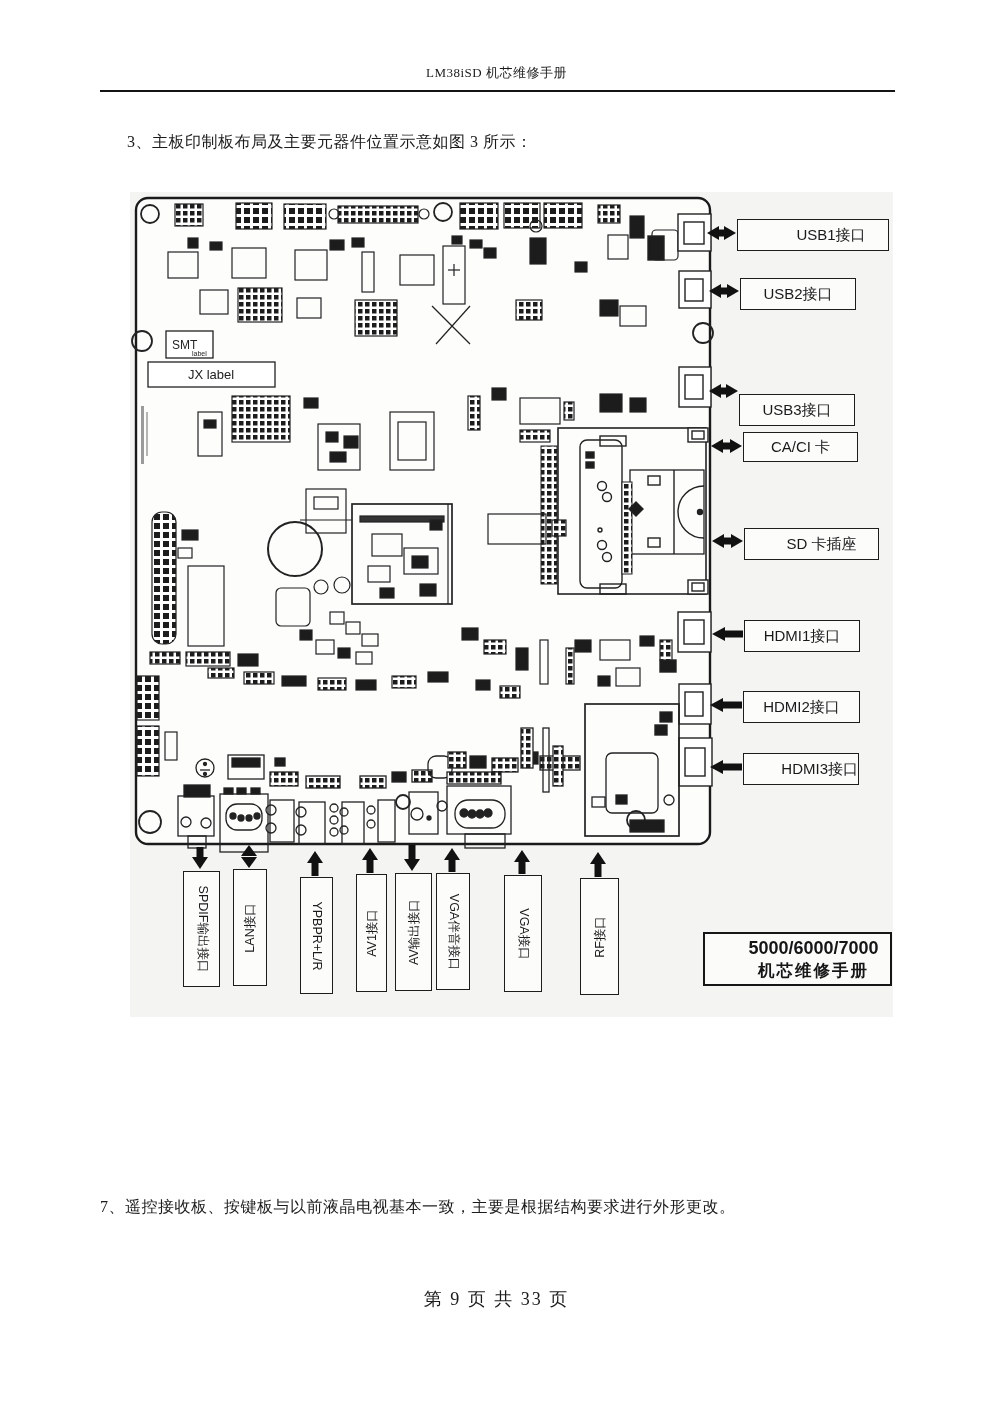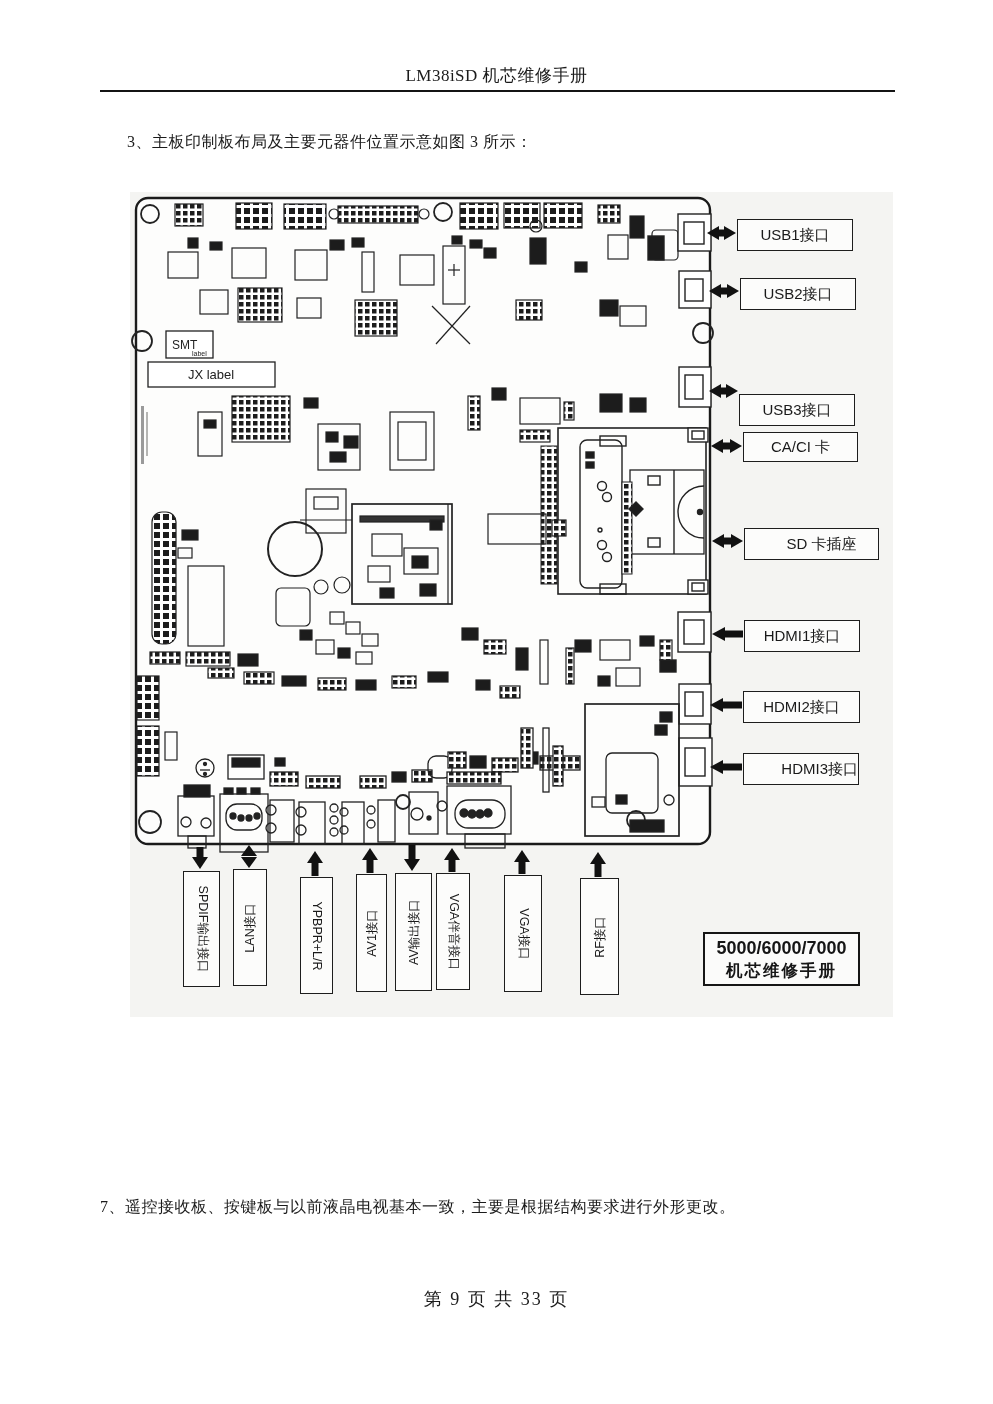--- a/index.html
+++ b/index.html
@@ -1,34 +1,34 @@
 <!DOCTYPE html>
 <html><head>
 <meta charset="utf-8">
 <style>
   html,body{margin:0;padding:0;background:#ffffff;}
   body{width:993px;height:1404px;position:relative;font-family:"Liberation Serif",serif;color:#1b1b1b;}
-  .hdr-title{position:absolute;top:64px;left:0;width:993px;text-align:center;font-size:17px;letter-spacing:.5px;}
+  .hdr-title{position:absolute;top:64px;left:0;width:993px;text-align:center;font-size:13px;letter-spacing:.5px;}
   .hdr-rule{position:absolute;top:90px;left:100px;width:795px;height:0;border-top:2.5px solid #141414;}
   .para{position:absolute;font-size:16px;letter-spacing:.5px;}
   .para3{top:132px;left:127px;width:700px;}
   .para4{top:1197px;left:100px;width:820px;}
   .footer{position:absolute;top:1287px;left:0;width:993px;text-align:center;font-size:18px;letter-spacing:2px;}
   .figure{position:absolute;top:192px;left:130px;width:763px;height:825px;background:#f4f4f2;}
   .figure svg{position:absolute;inset:0;}
   .callout{position:absolute;border:1.6px solid #1d1d1d;background:#fcfcfb;display:flex;align-items:center;justify-content:center;
            font-family:"Liberation Sans",sans-serif;font-size:15px;color:#1a1a1a;white-space:nowrap;}
   .vcallout{position:absolute;border:1.6px solid #1d1d1d;background:#fcfcfb;font-family:"Liberation Sans",sans-serif;
             font-size:12.5px;color:#1a1a1a;}
   .vcallout span{position:absolute;top:50%;left:50%;white-space:nowrap;}
   .rot-cw span{transform:translate(-50%,-50%) rotate(90deg);}
   .rot-ccw span{transform:translate(-50%,-50%) rotate(-90deg);}
   .series-box{position:absolute;left:573px;top:740px;width:153px;height:50px;border:2px solid #161616;background:#fbfbfa;
               display:flex;flex-direction:column;align-items:center;justify-content:center;
-              font-family:"Liberation Sans",sans-serif;font-weight:bold;color:#161616;line-height:1.25;}
+              font-family:"Liberation Sans",sans-serif;font-weight:bold;color:#161616;line-height:1.25;padding-left:32px;}
   .series-box .l1{font-size:18px;}
   .series-box .l2{font-size:16.5px;letter-spacing:2px;}
 </style>
 </head>
 <body>
 
 <div class="hdr-title">LM38iSD 机芯维修手册</div>
 <div class="hdr-rule"></div>
 <div class="para para3">3、主板印制板布局及主要元器件位置示意如图 3 所示：</div>
 
@@ -394,21 +394,21 @@
           <rect x="518.5" y="860" width="7" height="14"></rect>
         </g>
 
       <g>
           <polygon points="598,852 590,864 606,864"></polygon>
           <rect x="594.5" y="862" width="7" height="15"></rect>
         </g>
     </g>
   </svg>
 
-  <div class="callout" style="left:607px;top:27px;width:114px;height:30px;">
+  <div class="callout" style="left:607px;top:27px;width:114px;height:30px;padding-left:36px;">
       <span>USB1接口</span>
     </div>
   <div class="callout" style="left:610px;top:86px;width:114px;height:30px;">
       <span>USB2接口</span>
     </div>
   <div class="callout" style="left:609px;top:202px;width:114px;height:30px;">
       <span>USB3接口</span>
     </div>
   <div class="callout" style="left:613px;top:240px;width:113px;height:28px;">
       <span>CA/CI 卡</span>

